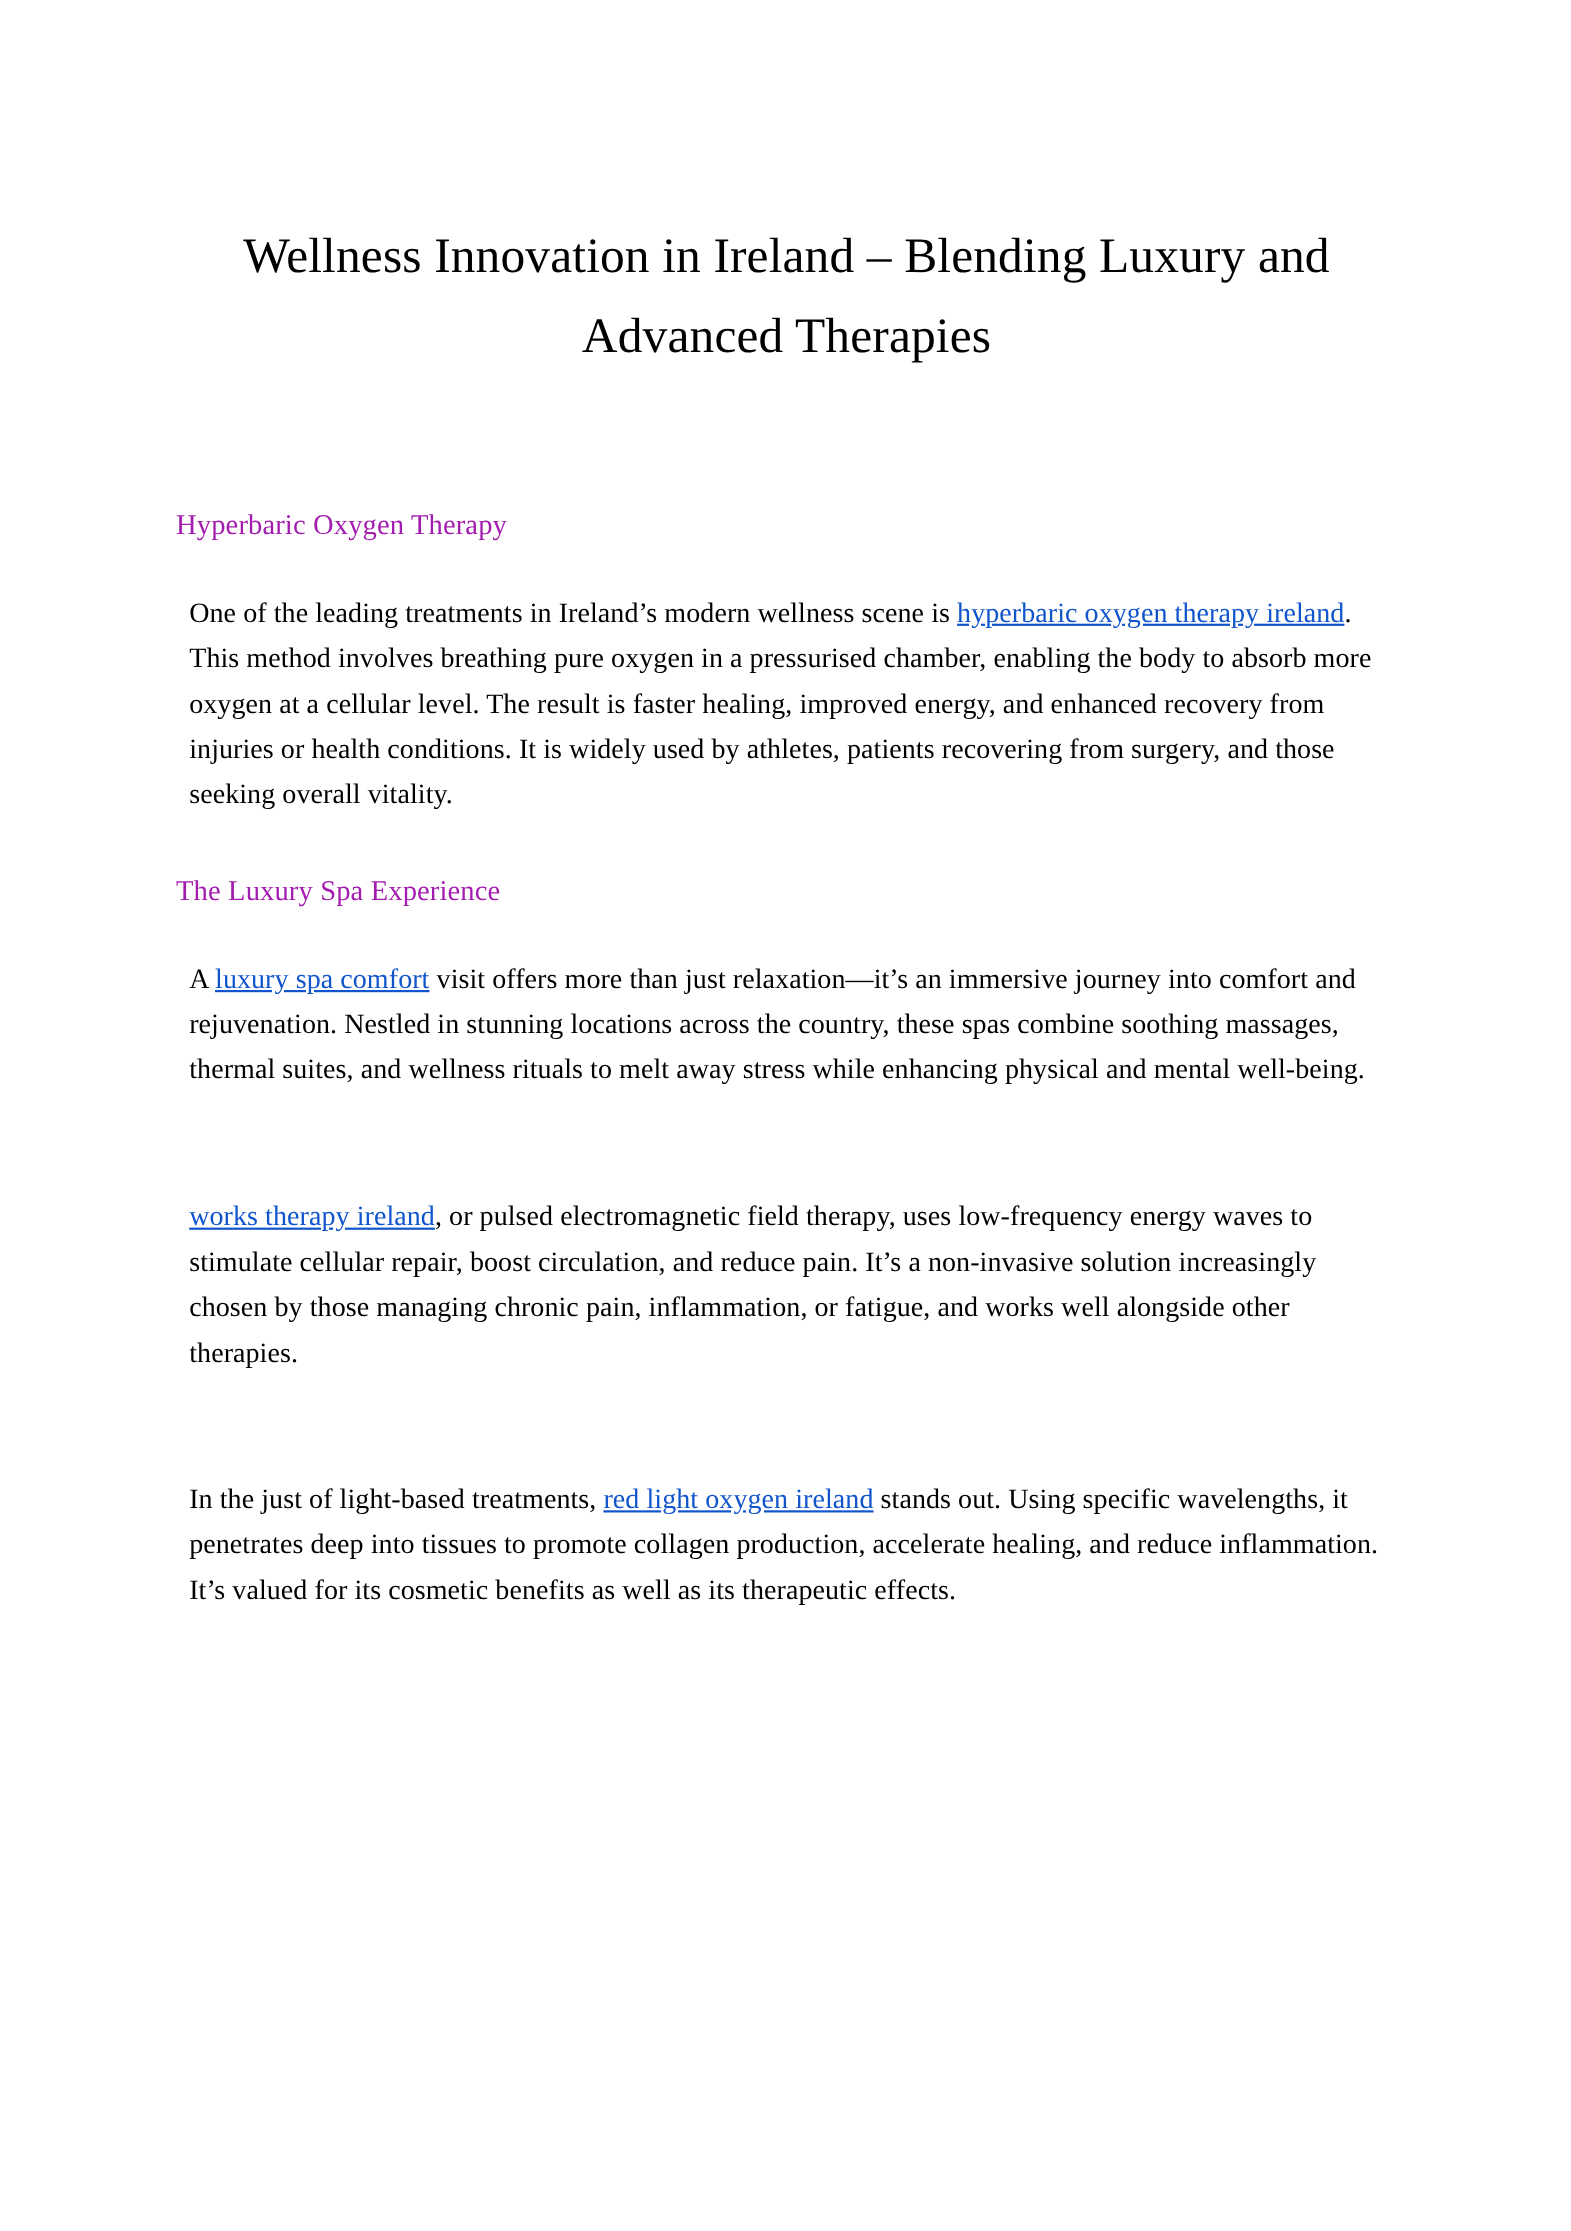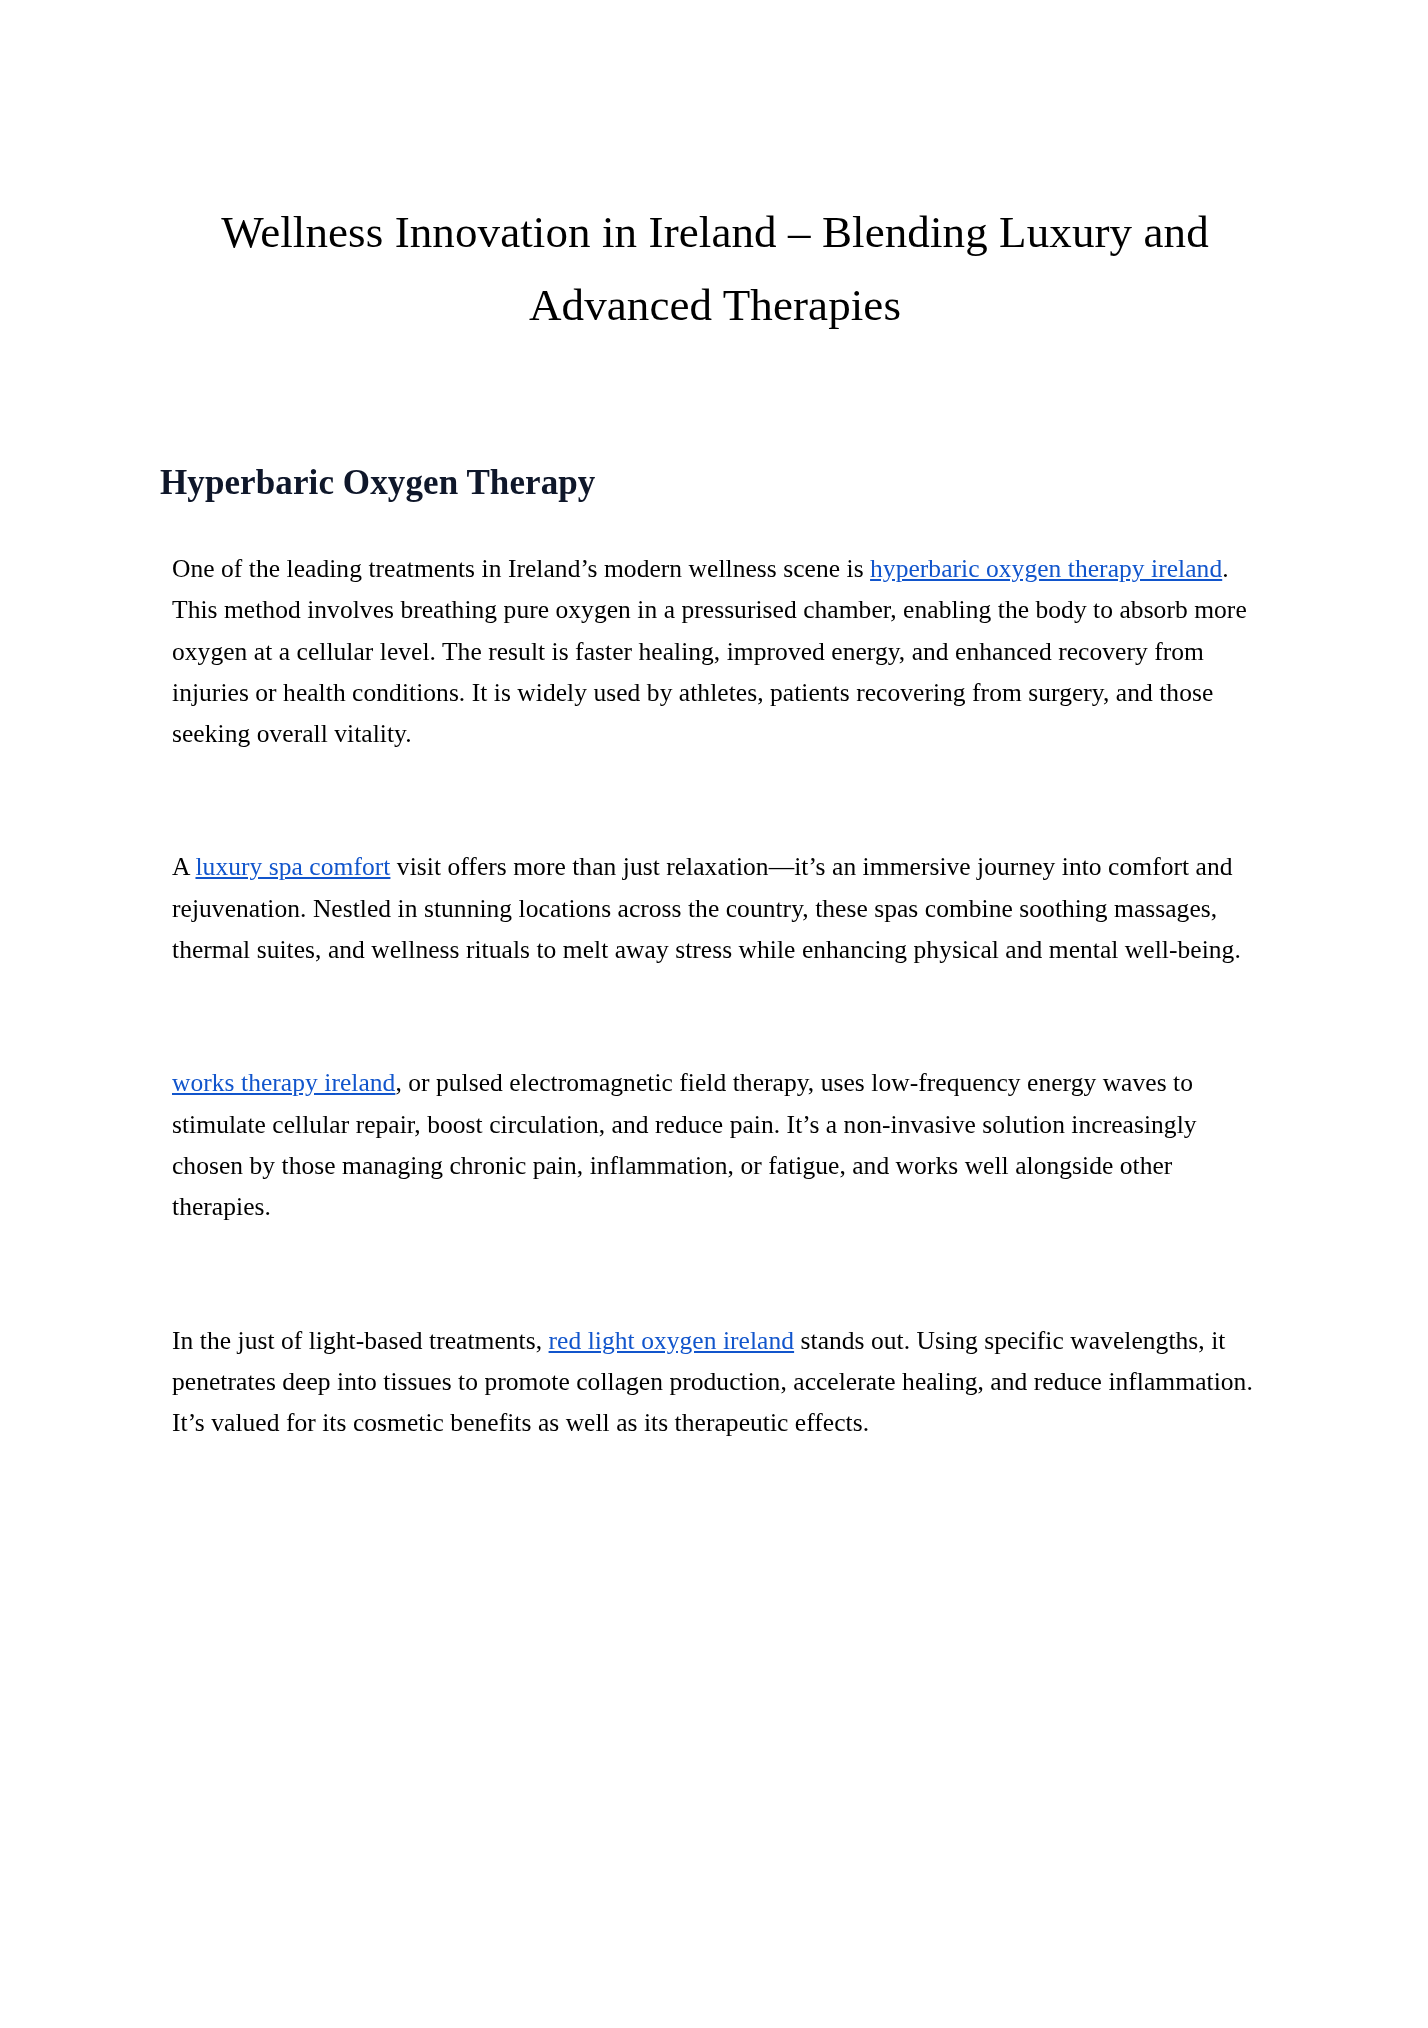--- a/index.html
+++ b/index.html
@@ -31,23 +31,23 @@
     text-align: center;
     margin: 0;
     padding-top: 196px;
     letter-spacing: 0.1px;
   }
   .spacer-after-title {
     height: 118px;
   }
   h2.section-heading {
     font-family: "Liberation Serif", "DejaVu Serif", serif;
-    font-size: 35px;
-    font-weight: bold;
-    color: #0f172a;
+    font-size: 26px;
+    font-weight: normal;
+    color: #a21caf;
     margin: 0 0 0 0;
     padding: 0;
     line-height: 1.32;
     letter-spacing: 0.1px;
   }
   p.body-text {
     font-family: "Liberation Serif", "DejaVu Serif", serif;
     font-size: 25.5px;
     line-height: 1.62;
     color: #000000;
@@ -76,20 +76,21 @@
 
     <div class="section">
       <h2 class="section-heading">Hyperbaric Oxygen Therapy</h2>
       <div class="gap-heading-para"></div>
       <p class="body-text"><span>One of the leading treatments in Ireland’s modern wellness scene is </span><a class="doc-link" href="#">hyperbaric oxygen therapy ireland</a><span>. This method involves breathing pure oxygen in a pressurised chamber, enabling the body to absorb more oxygen at a cellular level. The result is faster healing, improved energy, and enhanced recovery from injuries or health conditions. It is widely used by athletes, patients recovering from surgery, and those seeking overall vitality.</span></p>
     </div>
 
     <div class="gap-para-heading"></div>
 
     <div class="section">
+      <h2 class="section-heading">The Luxury Spa Experience</h2>
       <div class="gap-heading-para"></div>
       <p class="body-text"><span>A </span><a class="doc-link" href="#">luxury spa comfort</a><span> visit offers more than just relaxation—it’s an immersive journey into comfort and rejuvenation. Nestled in stunning locations across the country, these spas combine soothing massages, thermal suites, and wellness rituals to melt away stress while enhancing physical and mental well-being.</span></p>
     </div>
 
     <div class="gap-para-heading"></div>
 
     <div class="section">
       <div class="gap-heading-para"></div>
       <p class="body-text"><span></span><a class="doc-link" href="#">works therapy ireland</a><span>, or pulsed electromagnetic field therapy, uses low-frequency energy waves to stimulate cellular repair, boost circulation, and reduce pain. It’s a non-invasive solution increasingly chosen by those managing chronic pain, inflammation, or fatigue, and works well alongside other therapies.</span></p>
     </div>

